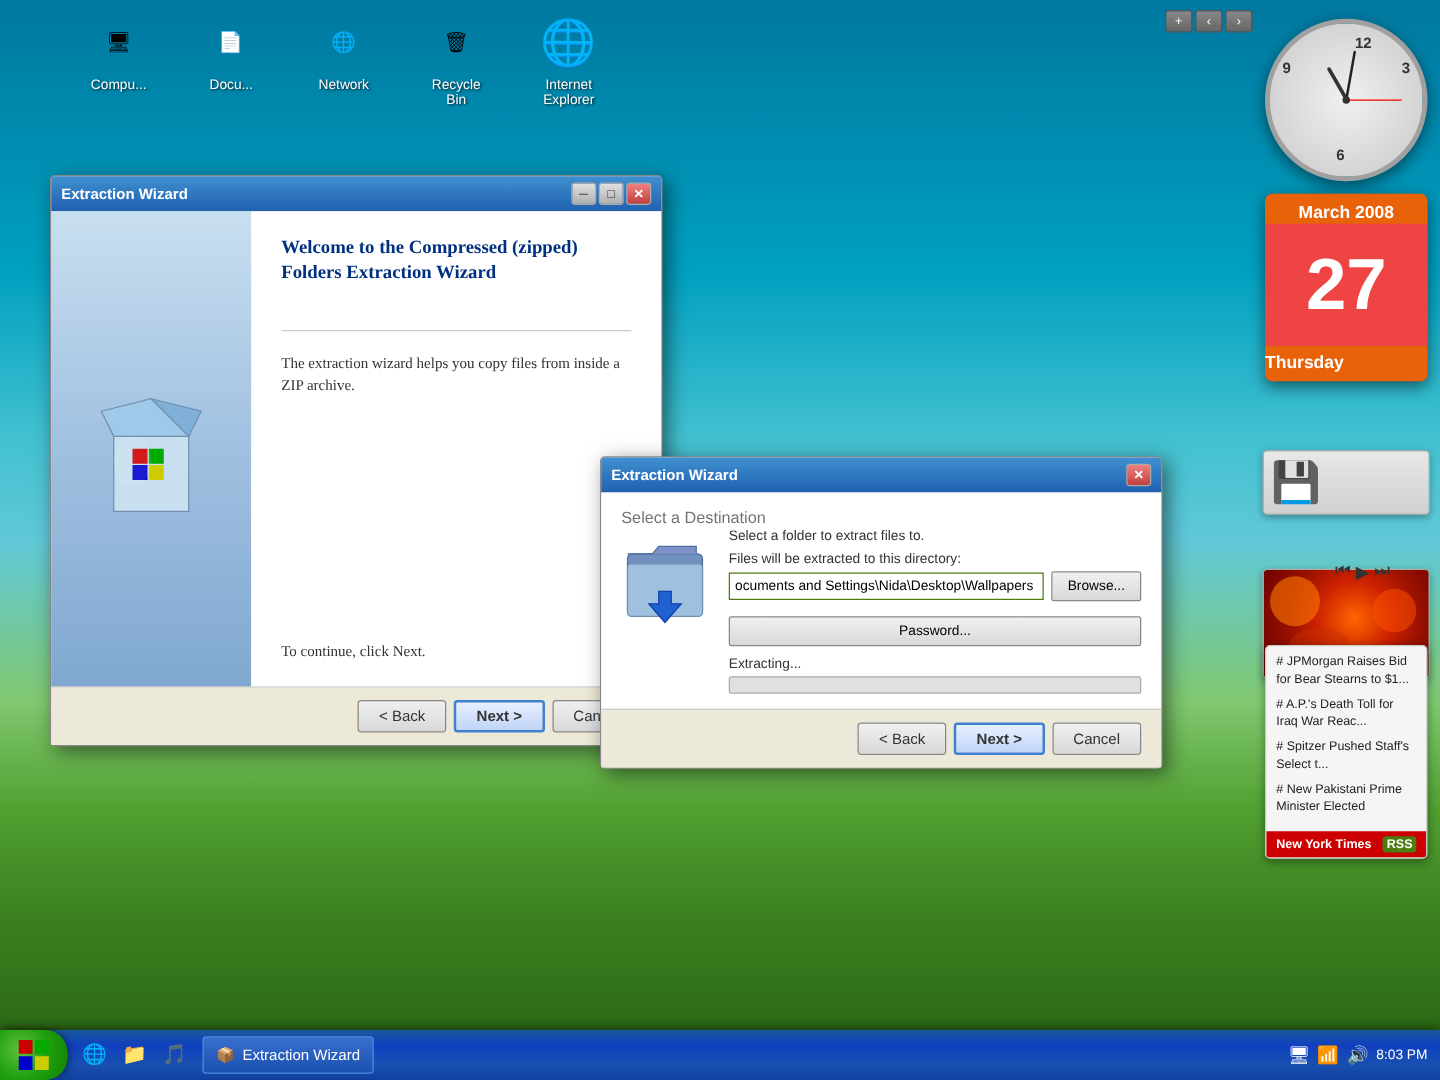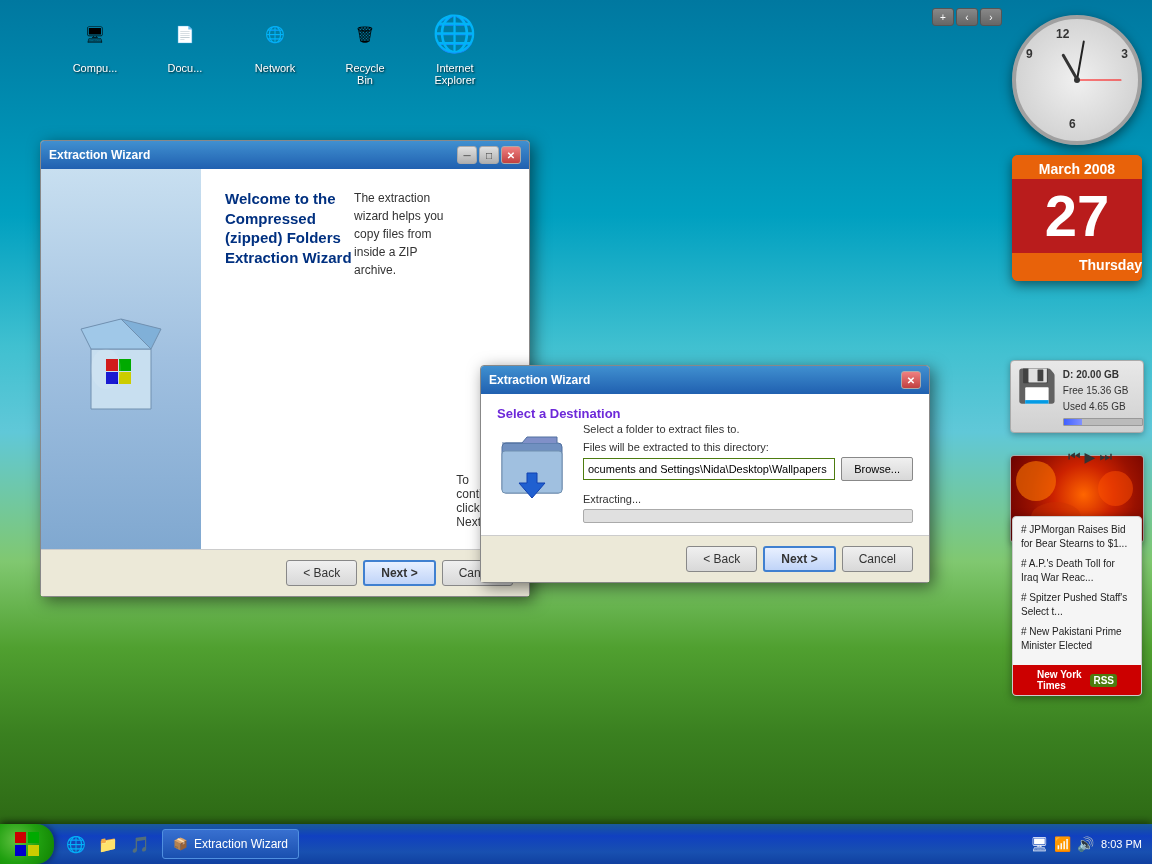--- a/index.html
+++ b/index.html
@@ -136,32 +136,32 @@
     }
     .calendar-header {
       background: #e8620a;
       color: white;
       text-align: center;
       padding: 6px 0 2px 0;
       font-size: 14px;
       font-weight: bold;
     }
     .calendar-day-num {
-      background: #b91c1c;
+      background: #ef4444;
       color: white;
       text-align: center;
       font-size: 58px;
       font-weight: bold;
       line-height: 1;
-      padding: 8px 0;
+      padding: 20px 0;
     }
     .calendar-day-name {
       background: #e8620a;
       color: white;
-      text-align: right;
+      text-align: left;
       font-size: 14px;
       font-weight: bold;
       padding: 4px 0 8px 0;
     }
 
     
     .news-widget {
       position: absolute;
       top: 455px;
       right: 10px;
@@ -180,21 +180,21 @@
     }
     .news-item {
       margin-bottom: 6px;
       cursor: pointer;
     }
     .news-footer {
       background: #cc0000;
       color: white;
       font-size: 10px;
       font-weight: bold;
-      padding: 4px 24px;
+      padding: 4px 8px;
       display: flex;
       align-items: center;
       justify-content: space-between;
     }
     .rss-icon {
       background: #4d7c0f;
       color: white;
       border-radius: 3px;
       font-size: 10px;
       padding: 1px 3px;
@@ -409,22 +409,22 @@
       border-radius: 4px;
       box-shadow: 4px 4px 16px rgba(0,0,0,0.5);
       z-index: 11;
     }
     .window2-body {
       padding: 12px 16px;
       background: white;
     }
     .w2-title {
       font-size: 13px;
-      font-weight: bold;
-      color: #6d28d9;
+      font-weight: normal;
+      color: #737373;
       margin-bottom: 2px;
     }
     .w2-subtitle {
       font-size: 11px;
       color: #555;
       margin-bottom: 16px;
     }
     .w2-section {
       display: flex;
       gap: 16px;
@@ -509,21 +509,23 @@
       display: flex;
       align-items: center;
       justify-content: center;
       font-size: 10px;
       color: white;
       cursor: pointer;
     }
 
     .window1-content-inner {
       display: flex;
+      flex-direction: column;
       height: 100%;
+      font-family: Liberation Serif, serif;
     }
     .spacer { flex: 1; }
 
     
     .storage-full {
       position: absolute;
       top: 360px;
       right: 8px;
       width: 134px;
       background: linear-gradient(180deg, #e8e8e8, #d0d0d0);
@@ -587,48 +589,40 @@
     </div>
     <div class="desktop-icon">
       <div class="desktop-icon-img" style="font-size:36px;color:#1060e0;">🌐</div>
       <div class="desktop-icon-label">Internet<br>Explorer</div>
     </div>
   </div>
 
   <div class="clock-widget">
     <div class="clock-face">
 
-      <span class="clock-num" style="top:2px;left:34px;">12</span>
+      <span class="clock-num" style="top:2px;left:62px;">12</span>
       <span class="clock-num" style="top:22px;right:4px;">3</span>
       <span class="clock-num" style="bottom:4px;left:47px;">6</span>
       <span class="clock-num" style="top:22px;left:4px;">9</span>
 
       <div class="clock-hand clock-hour" style="left:55px;bottom:55px;transform:rotate(-30deg);"></div>
       <div class="clock-hand clock-minute" style="left:55px;bottom:55px;transform:rotate(10deg);"></div>
       <div class="clock-hand clock-second" style="left:55px;bottom:55px;transform:rotate(90deg);background:red;"></div>
       <div class="clock-center"></div>
     </div>
   </div>
 
   <div class="calendar-widget">
     <div class="calendar-header">March 2008</div>
     <div class="calendar-day-num">27</div>
     <div class="calendar-day-name">Thursday</div>
   </div>
 
   <div class="storage-full">
     <div class="hdd-icon">💾</div>
-    <div class="storage-details">
-      <div style="font-weight:bold;">D:  <span>20.00 GB</span></div>
-      <div>Free 15.36 GB</div>
-      <div>Used 4.65 GB</div>
-      <div class="storage-bar-outer">
-        <div class="storage-bar-inner"></div>
-      </div>
-    </div>
   </div>
 
   <div style="position:absolute;top:455px;right:8px;width:134px;height:88px;border-radius:4px;overflow:hidden;border:1px solid #aaa;box-shadow:0 2px 6px rgba(0,0,0,0.3);">
     <div style="width:100%;height:100%;background:radial-gradient(circle at 55% 45%, #ff6600, #cc2200 35%, #991100 60%, #660000);position:relative;">
       <div style="position:absolute;top:5px;left:5px;width:40px;height:40px;background:rgba(255,120,0,0.6);border-radius:50%;"></div>
       <div style="position:absolute;top:15px;right:10px;width:35px;height:35px;background:rgba(255,80,0,0.5);border-radius:50%;"></div>
       <div style="position:absolute;bottom:10px;left:20px;width:50px;height:30px;background:rgba(200,50,0,0.4);border-radius:50%;"></div>
     </div>
   </div>
 
@@ -719,20 +713,23 @@
             <polygon points="35,75 22,60 30,60 30,50 40,50 40,60 48,60" fill="#2060d0" stroke="#1040b0" stroke-width="1"></polygon>
           </svg>
         </div>
         <div class="w2-form">
           <div class="w2-label">Select a folder to extract files to.</div>
           <div class="w2-label2">Files will be extracted to this directory:</div>
           <div class="w2-input-row">
             <input class="w2-input" type="text" value="ocuments and Settings\Nida\Desktop\Wallpapers" style="">
             <button class="w2-browse-btn">Browse...</button>
           </div>
+          <div style="text-align:center;margin-bottom:8px;">
+            <button class="w2-browse-btn" style="width:100%;">Password...</button>
+          </div>
           <div class="w2-progress-label">Extracting...</div>
           <div class="w2-progress-bar">
             <div class="w2-progress-fill"></div>
           </div>
         </div>
       </div>
     </div>
     <div class="window2-footer">
       <button class="btn btn-default">&lt; Back</button>
       <button class="btn btn-primary">Next &gt;</button>

